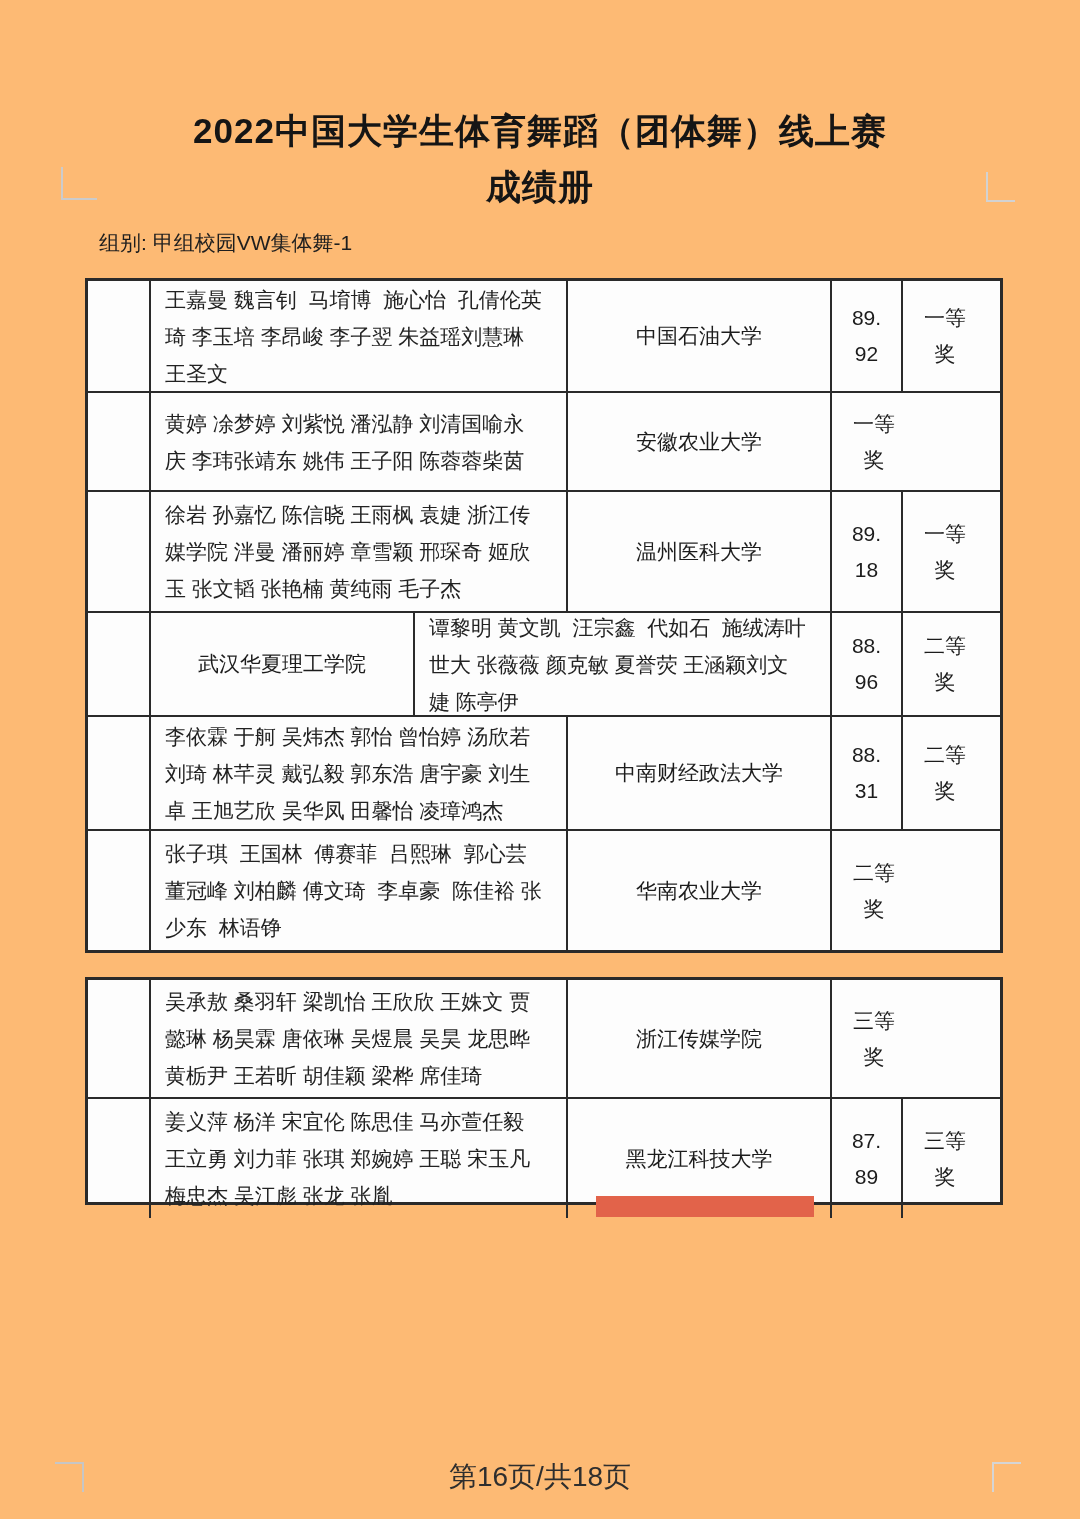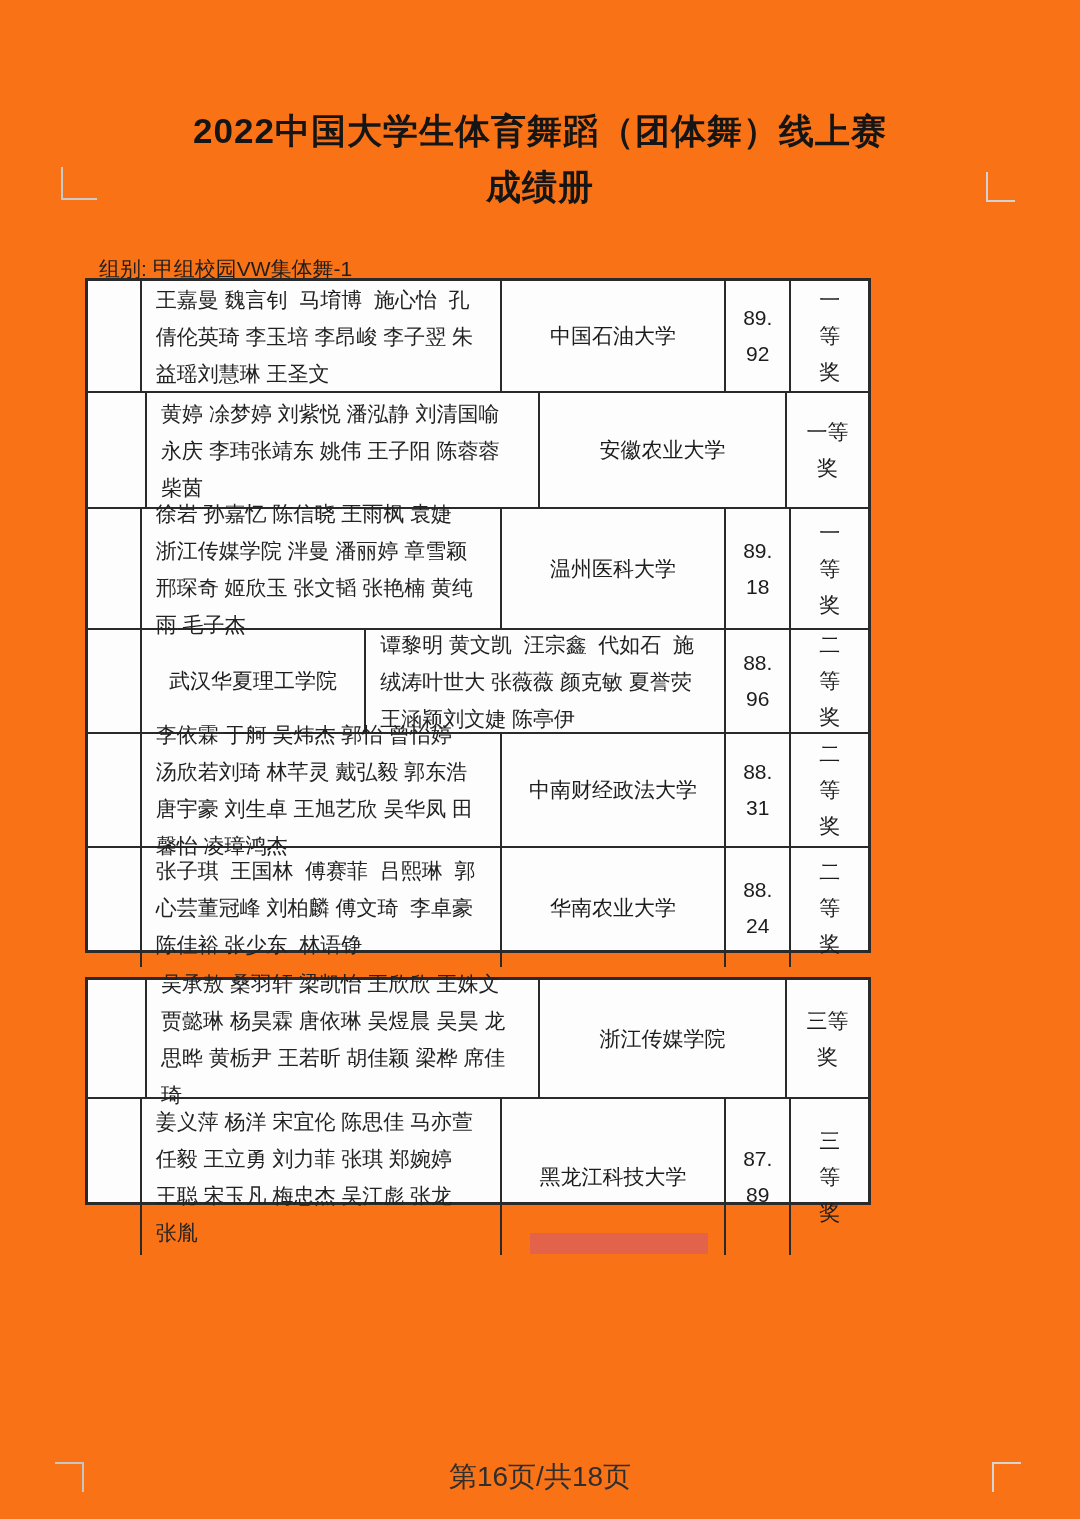--- a/index.html
+++ b/index.html
@@ -4,21 +4,21 @@
 <style>
   html, body {
     margin: 0;
     padding: 0;
     background: #f4f4f4;
   }
   .page {
     position: relative;
     width: 1080px;
     height: 1519px;
-    background: #f97316;
+    background: #fdba74;
     font-family: "Liberation Sans", sans-serif;
     color: #1c1c1c;
     overflow: hidden;
   }
   .title {
     position: absolute;
     top: 103px;
     left: 0;
     width: 100%;
     text-align: center;
@@ -27,26 +27,25 @@
     line-height: 56px;
     letter-spacing: 1px;
     color: #151515;
   }
   .group-label {
     position: absolute;
     left: 99px;
     top: 229px;
     font-size: 21px;
     color: #1e1e1e;
-    margin-top: 26px;
   }
   .rtable {
     position: absolute;
     left: 85px;
-    width: 786px;
+    width: 918px;
     border: 3px solid #2a2a2a;
     box-sizing: border-box;
     display: flex;
     flex-direction: column;
     background: #fdfdfd;
   }
   .rtable-1 { top: 278px; height: 675px; }
   .rtable-2 { top: 977px; height: 228px; }
   .row {
     display: flex;
@@ -167,21 +166,20 @@
       <div class="cell c-names">李依霖 于舸 吴炜杰 郭怡 曾怡婷 汤欣若刘琦 林芊灵 戴弘毅 郭东浩 唐宇豪 刘生卓 王旭艺欣 吴华凤 田馨怡 凌璋鸿杰</div>
       <div class="cell c-school">中南财经政法大学</div>
       <div class="cell c-score">88.31</div>
       <div class="cell c-award">二等奖</div>
     </div>
 
     <div class="row">
       <div class="cell c-blank"></div>
       <div class="cell c-names">张子琪  王国林  傅赛菲  吕熙琳  郭心芸董冠峰 刘柏麟 傅文琦  李卓豪  陈佳裕 张少东  林语铮</div>
       <div class="cell c-school">华南农业大学</div>
-      <div class="cell c-score">88.24</div>
       <div class="cell c-award">二等奖</div>
     </div>
 
   </div>
 
   <div class="rtable rtable-2">
 
     <div class="row" style="height:119px">
       <div class="cell c-blank"></div>
       <div class="cell c-names">吴承敖 桑羽轩 梁凯怡 王欣欣 王姝文 贾懿琳 杨昊霖 唐依琳 吴煜晨 吴昊 龙思晔 黄栃尹 王若昕 胡佳颖 梁桦 席佳琦</div>

